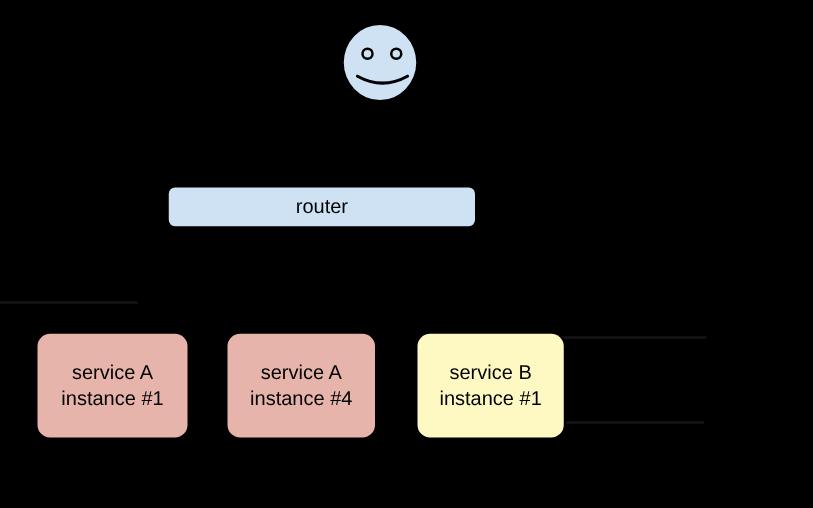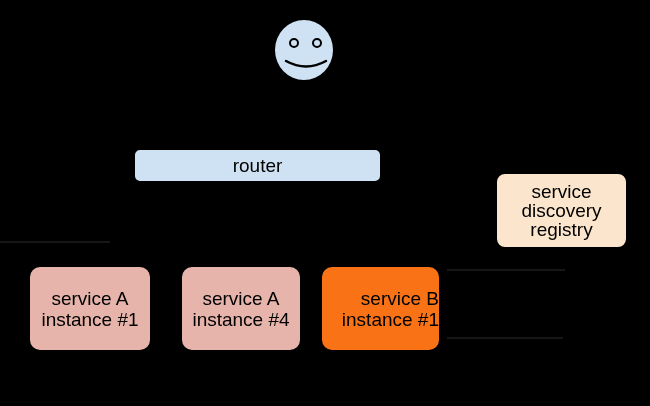--- a/index.html
+++ b/index.html
@@ -13,41 +13,41 @@
   }
   .node {
     position:absolute;
     box-sizing:border-box;
     border:2px solid #000000;
     display:flex;
     flex-direction:column;
     align-items:center;
     justify-content:center;
     text-align:center;
-    font-size:19px;
+    font-size:16px;
   }
   .router {
     left:133px; top:148px; width:249px; height:35px;
     border-radius:7px;
     background:#cfe2f3;
   }
   .registry {
     left:495px; top:172px; width:133px; height:77px;
     border-radius:10px;
     background:#fce5cd;
     line-height:19px;
   }
   .svc {
     top:265px; height:87px;
     border-radius:12px;
     line-height:21px;
   }
   .svc-a1 { left:28px;  width:124px; background:#e6b4ab; }
   .svc-a2 { left:180px; width:122px; background:#e6b4ab; }
-  .svc-b1 { left:320px; width:121px; background:#f97316;align-items:flex-end; }
+  .svc-b1 { left:332px; width:121px; background:#fef9c3; }
 
   
   .face {
     position:absolute;
     left:273px; top:18px; width:62px; height:64px;
     box-sizing:border-box;
     background:#cfe2f3;
     border:2px solid #000;
     border-radius:50%;
   }
@@ -87,25 +87,20 @@
     <div class="eye eye-right"></div>
     <svg class="mouth" width="46" height="16">
       <path d="M3 3 Q23 14 43 3" stroke="#000" stroke-width="2.5" fill="none" stroke-linecap="round"></path>
     </svg>
   </div>
 
   <div class="node router">
     <span>router</span>
   </div>
 
-  <div class="node registry">
-    <span>service</span>
-    <span>discovery</span>
-    <span>registry</span>
-  </div>
 
   <div class="node svc svc-a1">
     <span>service A</span>
     <span>instance #1</span>
   </div>
 
   <div class="node svc svc-a2">
     <span>service A</span>
     <span>instance #4</span>
   </div>

